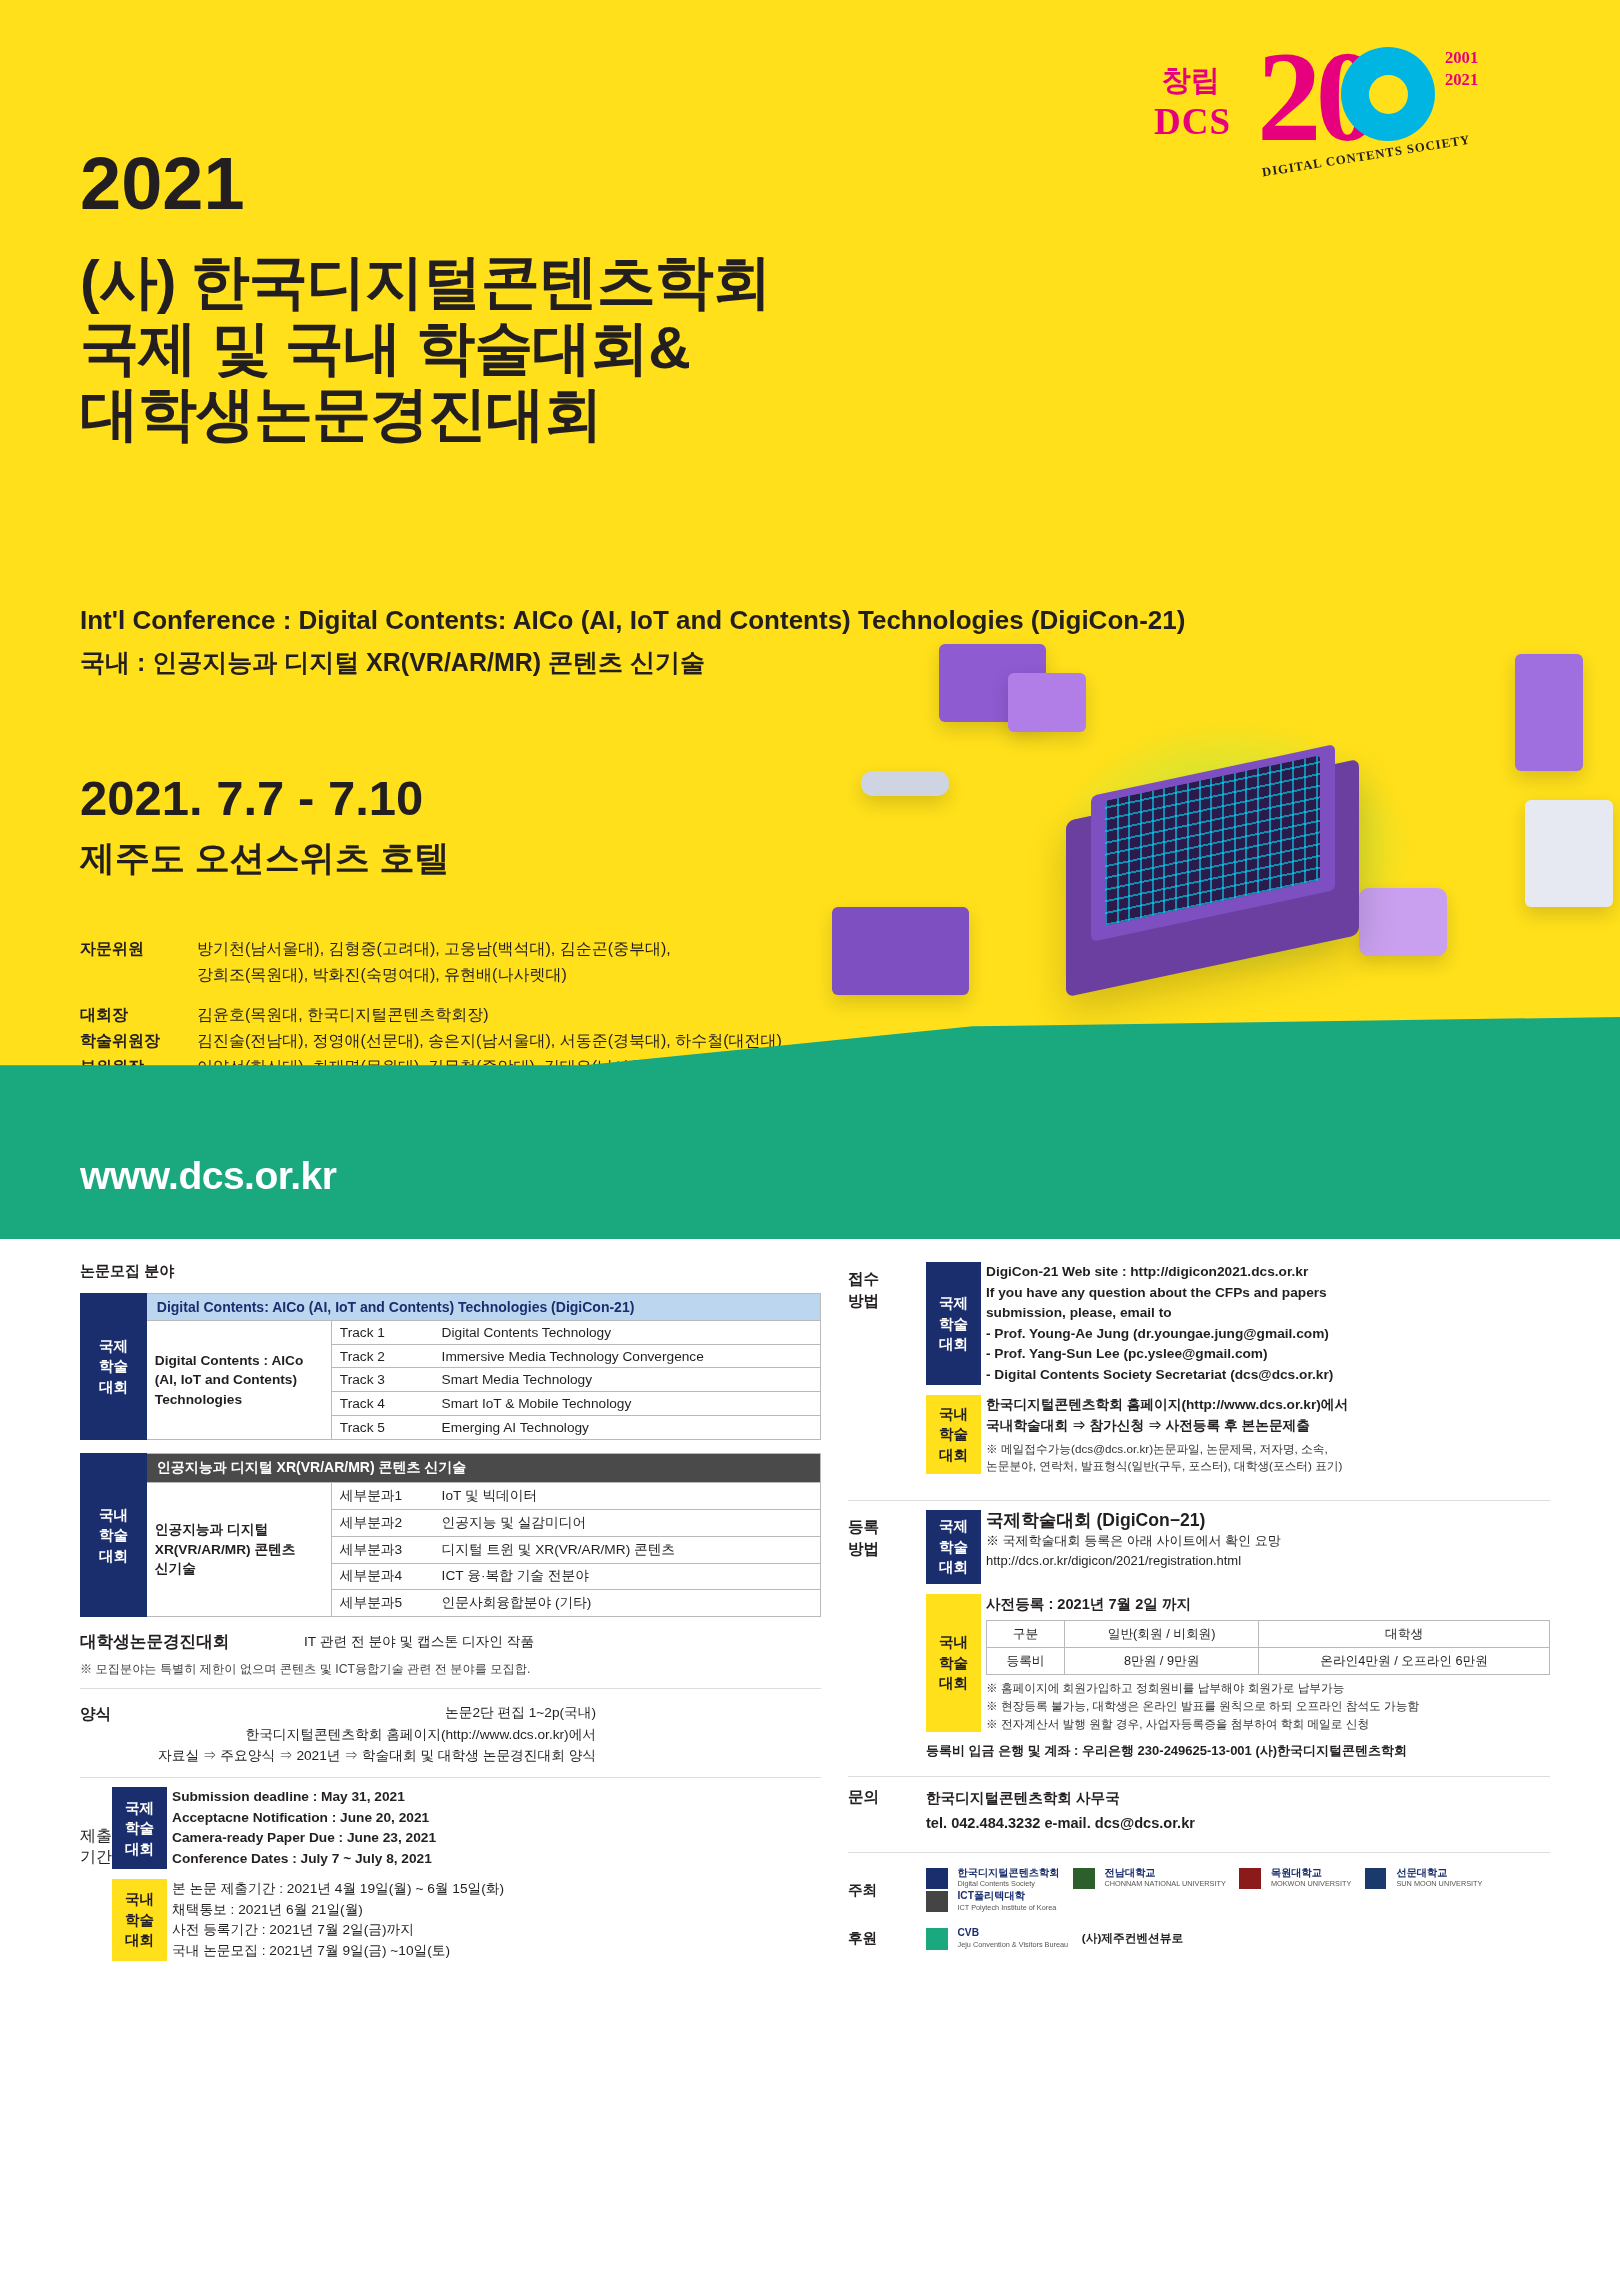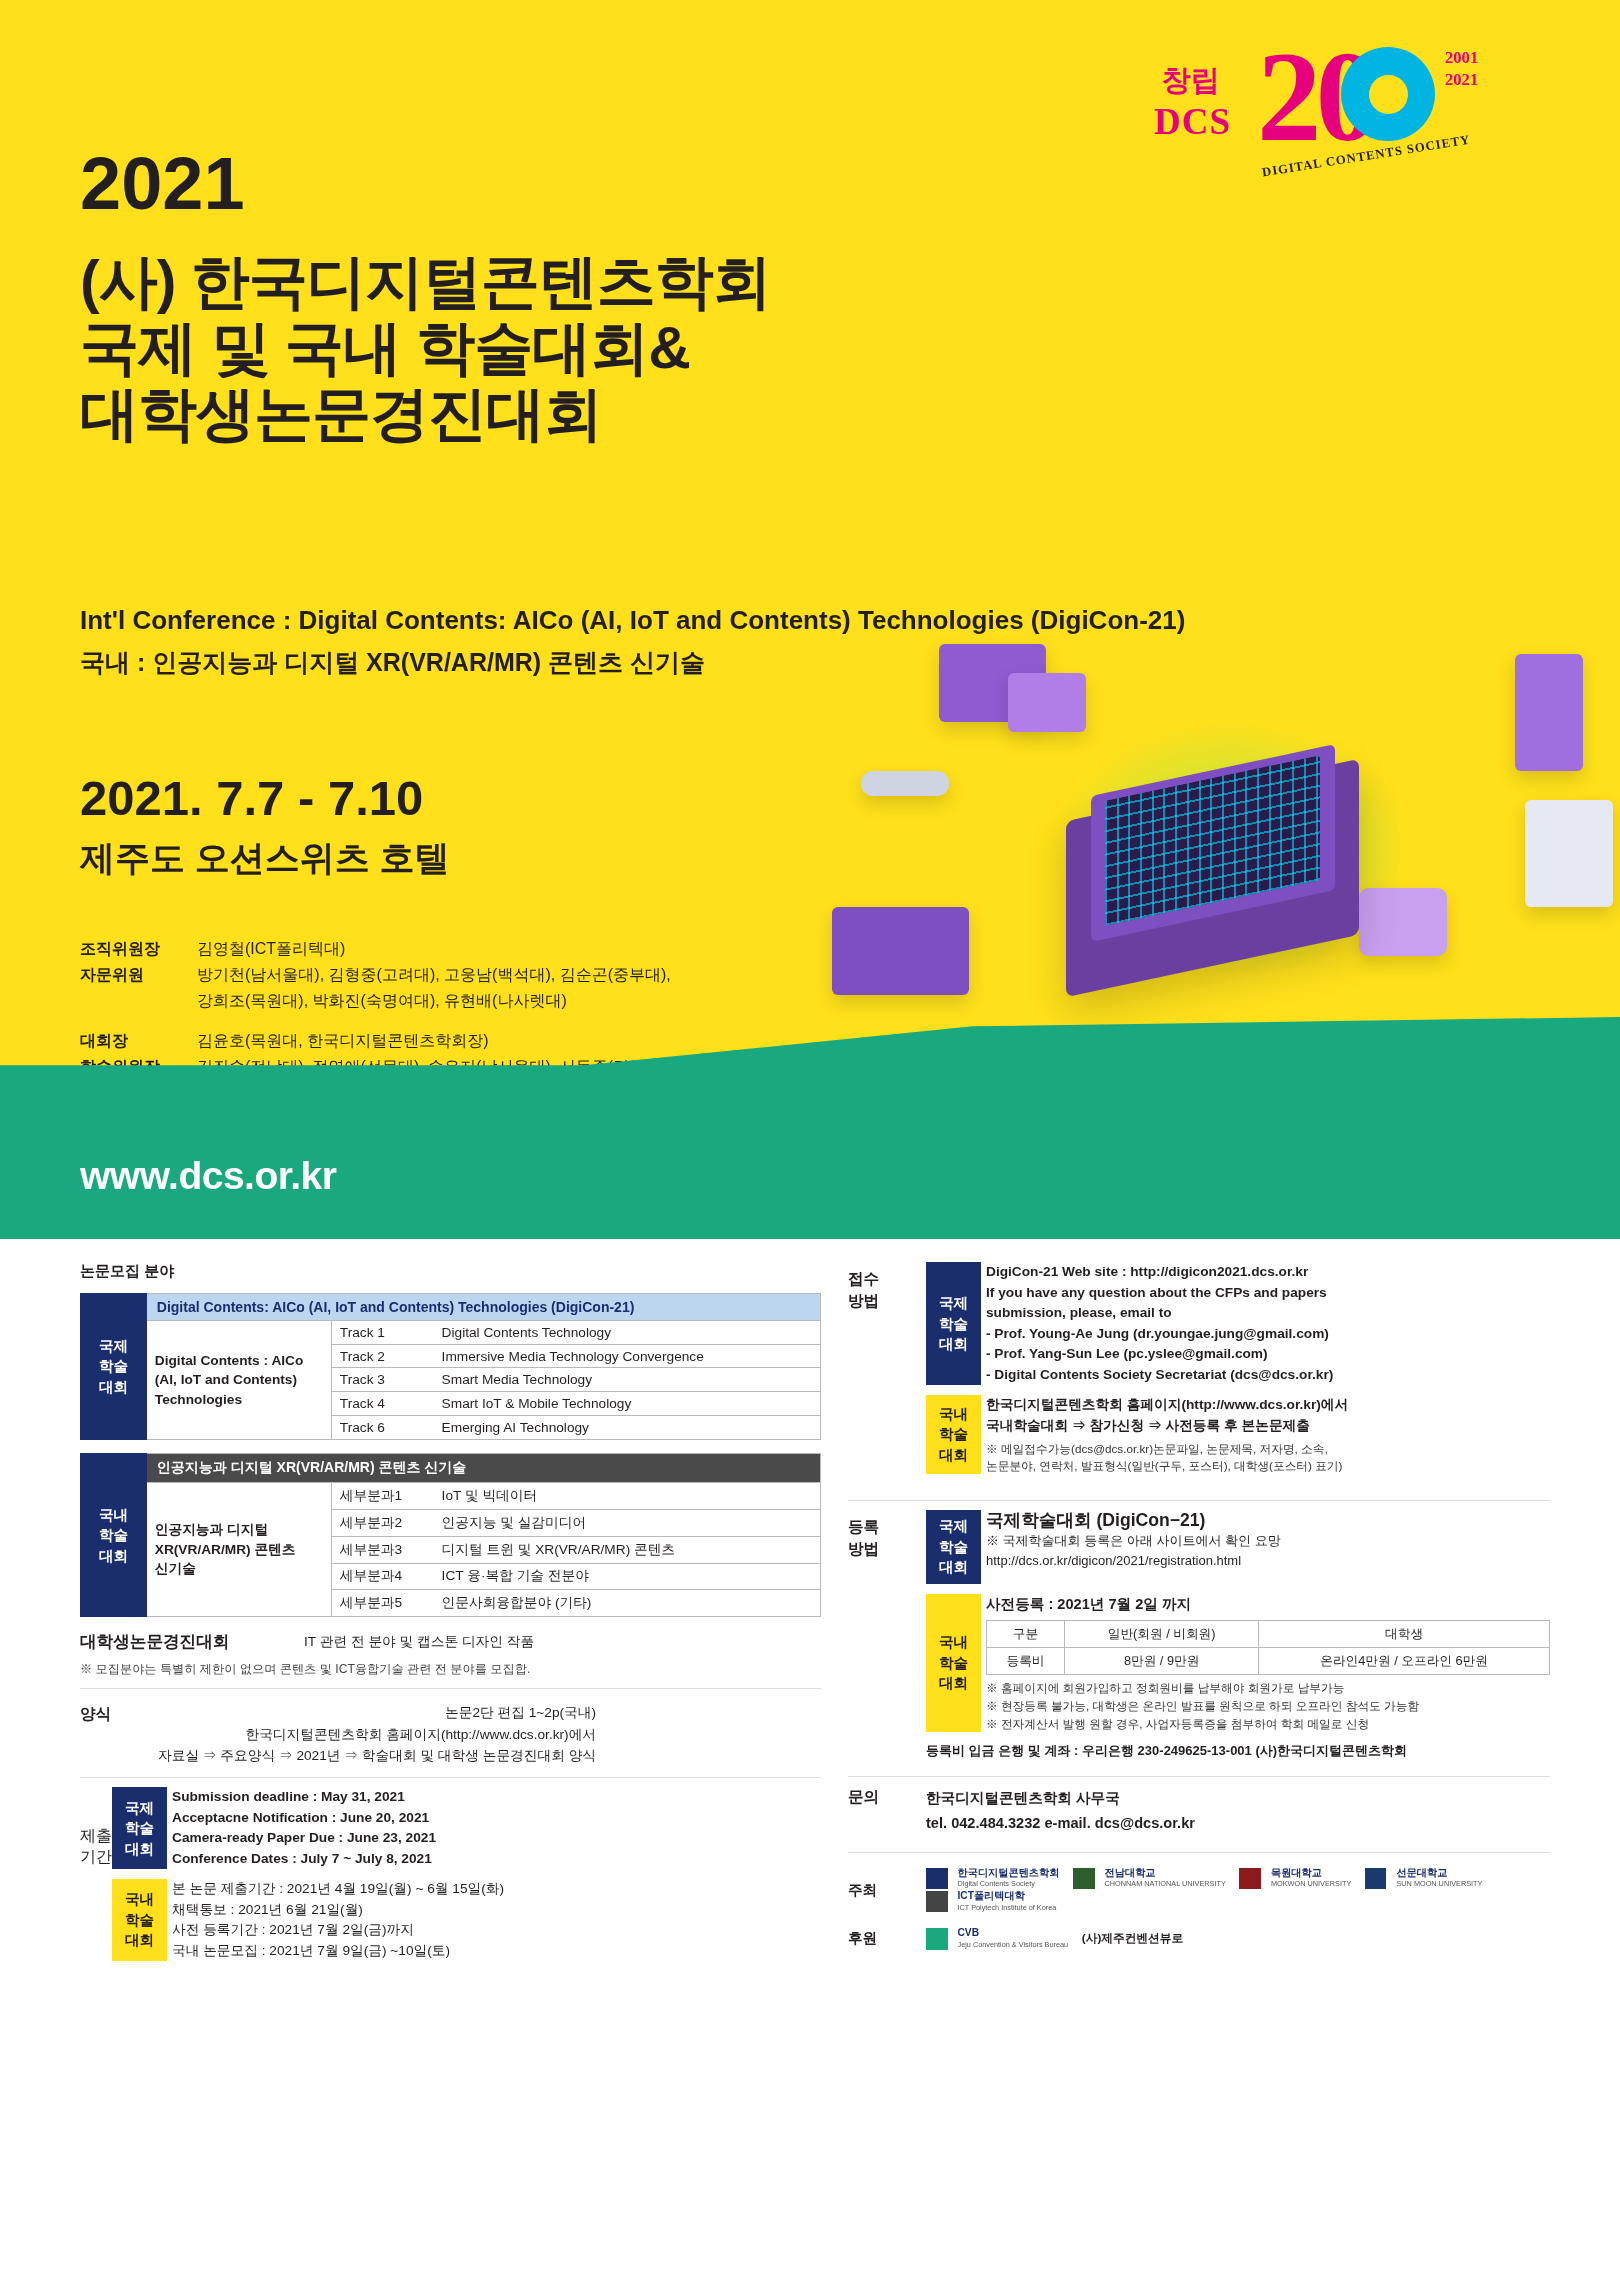--- a/index.html
+++ b/index.html
@@ -256,24 +256,20 @@
     <div>국제 및 국내 학술대회&amp;</div>
     <div>대학생논문경진대회</div>
   </div>
   <div class="h-sub-en">Int'l Conference : Digital Contents: AICo (AI, IoT and Contents) Technologies (DigiCon-21)</div>
   <div class="h-sub-ko">국내 : 인공지능과 디지털 XR(VR/AR/MR) 콘텐츠 신기술</div>
   <div class="h-date">2021. 7.7 - 7.10</div>
   <div class="h-place">제주도 오션스위츠 호텔</div>
 
   <div class="people">
     <div class="row">
-        <div class="lbl">조직위원장</div>
-        <div class="val">김영철(ICT폴리텍대)</div>
-      </div>
-    <div class="row">
         <div class="lbl">자문위원</div>
         <div class="val">방기천(남서울대), 김형중(고려대), 고웅남(백석대), 김순곤(중부대),</div>
       </div>
     <div class="row">
         <div class="lbl"></div>
         <div class="val">강희조(목원대), 박화진(숙명여대), 유현배(나사렛대)</div>
       </div>
     <div class="gap"></div>
     <div class="row">
         <div class="lbl">대회장</div>
@@ -334,21 +330,21 @@
         <span style="display:inline-block;width:98px">Track 3</span>
         <span>Smart Media Technology</span></td>
           </tr>
       <tr>
             <td>
         <span style="display:inline-block;width:98px">Track 4</span>
         <span>Smart IoT &amp; Mobile Technology</span></td>
           </tr>
       <tr>
             <td>
-        <span style="display:inline-block;width:98px">Track 6</span>
+        <span style="display:inline-block;width:98px">Track 5</span>
         <span>Emerging AI Technology</span></td>
           </tr>
     </tbody>
       </table>
 
     <div style="height:13.7px"></div>
 
     <table class="blk">
       <tbody>
           <tr>

